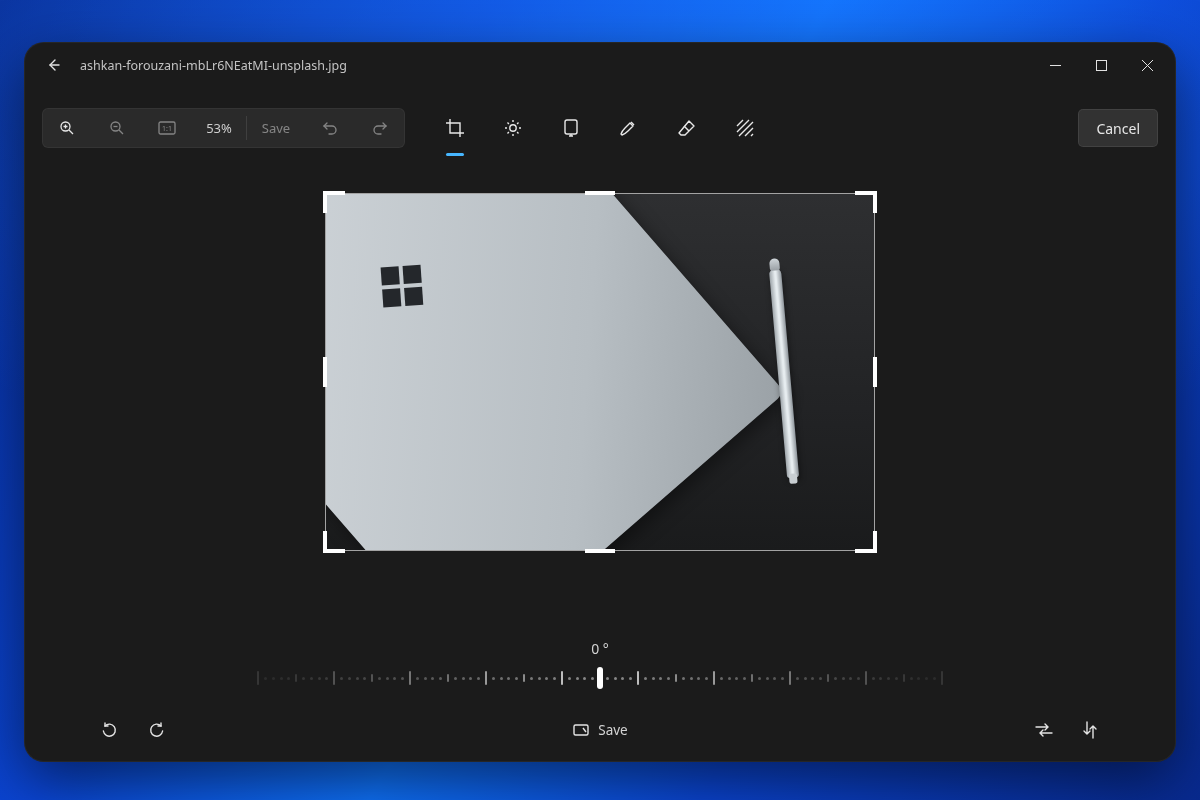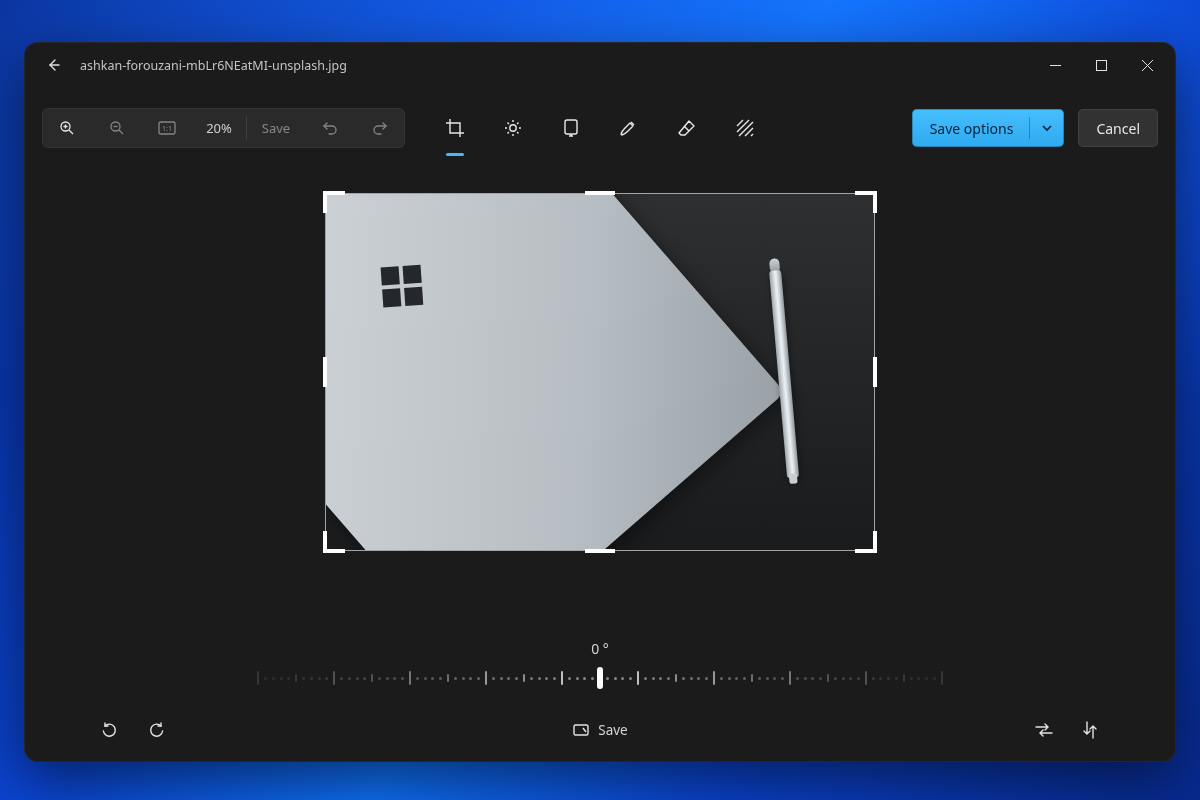--- a/index.html
+++ b/index.html
@@ -22,21 +22,21 @@
       linear-gradient(120deg, #082a90 0%, #0b46d6 30%, #0f74ff 50%, #0b46d6 70%, #082a90 100%);
   }
 
   
   .app {
     position: absolute;
     left: 24px;
     top: 42px;
     width: 1152px;
     height: 720px;
-    border-radius: 14px;
+    border-radius: 20px;
     background: #1b1b1b;
     box-shadow: 0 20px 60px rgba(0,0,0,0.55), 0 0 0 1px rgba(255,255,255,0.05) inset;
     overflow: hidden;
     display: flex;
     flex-direction: column;
   }
 
   
   .titlebar {
     height: 46px;
@@ -338,21 +338,21 @@
               <path d="M10 10 L14 14"></path>
               <path d="M4.5 6.5 h4"></path>
           </svg>
         </div>
         <div class="zoom-btn dim">
           <svg width="18" height="14" viewBox="0 0 18 14" fill="none" stroke="#cfcfcf" stroke-width="1.3">
             <rect x="1" y="1" width="16" height="12" rx="1.5"></rect>
               <text x="9" y="10" text-anchor="middle" font-size="7" fill="#cfcfcf" stroke="none">1:1</text>
           </svg>
         </div>
-        <div class="zoom-label">20%</div>
+        <div class="zoom-label">53%</div>
         <div class="vsep"></div>
         <div class="reset-btn dim">Save</div>
         <div class="hist-btn dim">
           <svg width="16" height="16" viewBox="0 0 16 16" fill="none" stroke="#cfcfcf" stroke-width="1.3" stroke-linecap="round">
             <path d="M5 3 L2 6 L5 9"></path>
               <path d="M2 6 H10 a4 4 0 0 1 0 8 H7"></path>
           </svg>
         </div>
         <div class="hist-btn dim">
           <svg width="16" height="16" viewBox="0 0 16 16" fill="none" stroke="#cfcfcf" stroke-width="1.3" stroke-linecap="round">
@@ -396,29 +396,20 @@
         </div>
         <div class="mode-tab">
           <svg width="20" height="20" viewBox="0 0 20 20" fill="none" stroke="#e8e8e8" stroke-width="1.4">
             <path d="M2 8l6-6M2 14l12-12M4 18l14-14M10 18l8-8M16 18l2-2"></path>
           </svg>
         </div>
       </div>
 
       <div class="toolbar-spacer"></div>
 
-      <div class="save-btn">
-        <span class="label">Save options</span>
-        <span class="divider"></span>
-        <span class="chev">
-          <svg width="12" height="12" viewBox="0 0 12 12" fill="none" stroke="#052338" stroke-width="1.6">
-              <path d="M2 4l4 4 4-4"></path>
-            </svg>
-        </span>
-      </div>
 
       <div class="cancel-btn">Cancel</div>
     </div>
 
     <div class="canvas-area">
       <div class="crop-frame">
         <div class="photo">
           <div class="laptop"></div>
           <div class="win-logo">
               <span></span>

